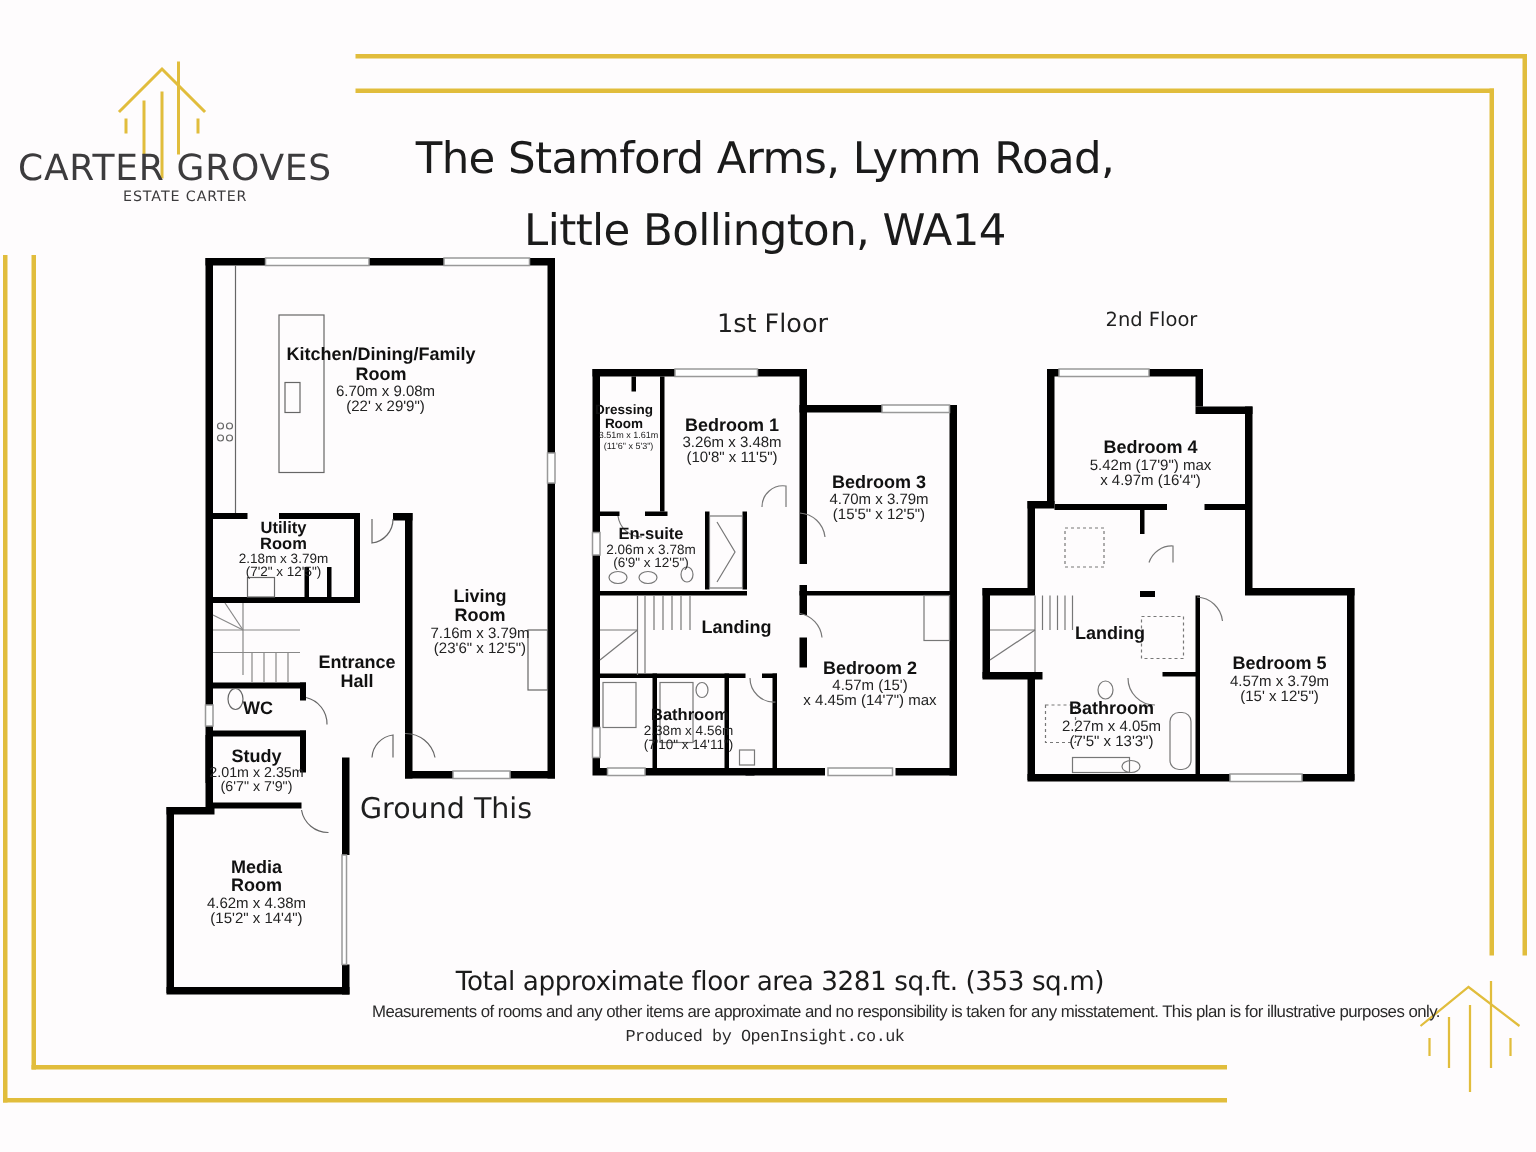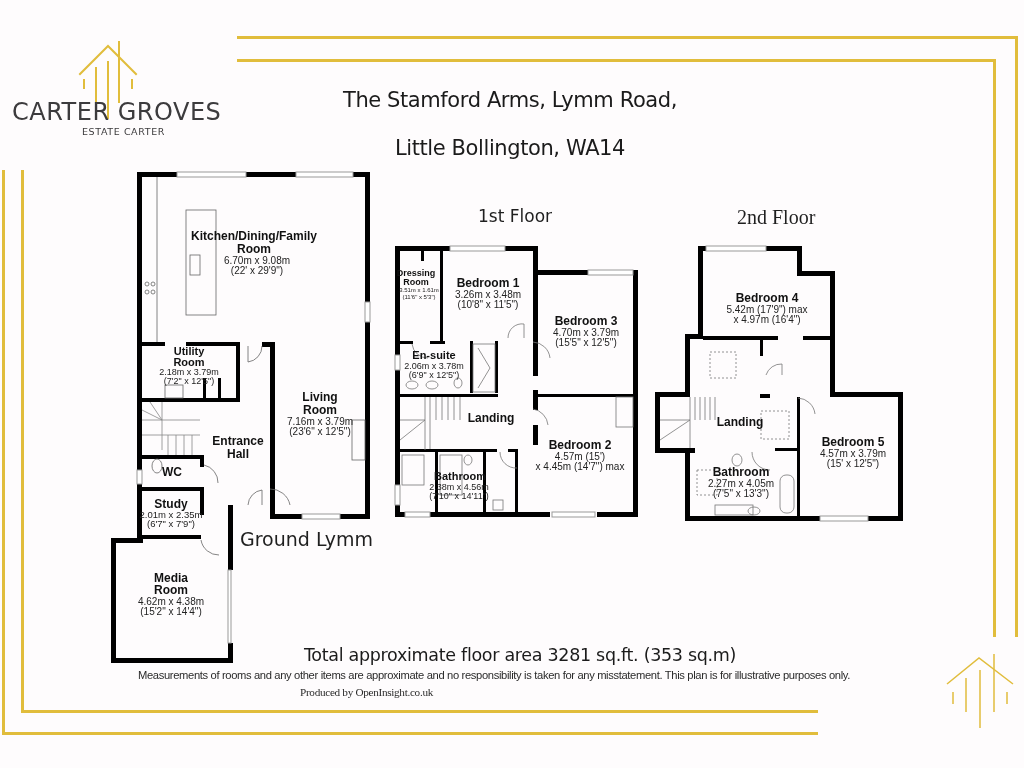--- a/index.html
+++ b/index.html
@@ -14,41 +14,41 @@
     position: absolute; left: 12px; top: 98px; width: 200px;
     font-family: "DejaVu Sans", sans-serif; font-size: 24px; letter-spacing: 0.5px;
     color: #3c3b3d; white-space: nowrap;
   }
   .brand-sub {
     position: absolute; left: 82px; top: 126px; font-size: 9.5px; letter-spacing: 0.6px;
     color: #3c3b3d; font-family: "DejaVu Sans", sans-serif;
   }
   .title {
     position: absolute; left: 260px; width: 500px; text-align: center;
-    font-family: "DejaVu Sans", sans-serif; color: #1b1b1b; font-size: 21px;
+    font-family: "DejaVu Sans", sans-serif; color: #1b1b1b; font-size: 29px;
     letter-spacing: -0.4px;
   }
   .floor-label {
     position: absolute; font-family: "DejaVu Sans", sans-serif; color: #1f1f1f;
     white-space: nowrap;
   }
   .plan { position: absolute; left: 0; top: 0; }
   .room-name { font-family: "Liberation Sans", sans-serif; font-weight: bold; fill: #111; }
   .room-dim { font-family: "Liberation Sans", sans-serif; fill: #222; }
   .footer-total {
     position: absolute; left: 200px; width: 640px; top: 645px; text-align: center;
     font-family: "DejaVu Sans", sans-serif; font-size: 17.5px; color: #1b1b1b; letter-spacing: -0.3px;
   }
   .footer-disclaimer {
-    position: absolute; left: 44px; width: 900px; top: 669px; text-align: center;
+    position: absolute; left: 60px; width: 900px; top: 669px; text-align: right;
     font-family: "Liberation Sans", sans-serif; font-size: 11.2px; color: #2a2a2a; letter-spacing: -0.35px;
   }
   .footer-credit {
-    position: absolute; left: 300px; width: 420px; top: 686px; text-align: left;
-    font-family: Liberation Serif, serif; font-size: 11.2px; color: #2a2a2a; letter-spacing: -0.3px;
+    position: absolute; left: 300px; width: 420px; top: 686px; text-align: center;
+    font-family: Liberation Mono, monospace; font-size: 11.2px; color: #2a2a2a; letter-spacing: -0.3px;
   }
 </style>
 </head>
 <body>
 
 <div class="gold-line" style="left:237px;top:36px;width:781px;height:3px;"></div>
 <div class="gold-line" style="left:1015px;top:36px;width:3px;height:601px;"></div>
 <div class="gold-line" style="left:237px;top:59px;width:759px;height:3px;"></div>
 <div class="gold-line" style="left:993px;top:59px;width:3px;height:578px;"></div>
 <div class="gold-line" style="left:2px;top:170px;width:3px;height:565px;"></div>
@@ -76,23 +76,23 @@
     <line x1="35" y1="18" x2="35" y2="76"></line>
     <line x1="21" y1="26" x2="21" y2="60"></line>
     <line x1="8" y1="40" x2="8" y2="52"></line>
     <line x1="62" y1="40" x2="62" y2="52"></line>
   </g>
 </svg>
 
 <div class="title" style="top:88px;">The Stamford Arms, Lymm Road,</div>
 <div class="title" style="top:136px;">Little Bollington, WA14</div>
 
-<div class="floor-label" style="left:240px;top:528px;font-size:19px;">Ground Lymm</div>
+<div class="floor-label" style="left:240px;top:528px;font-size:19px;">Ground This</div>
 <div class="floor-label" style="left:478px;top:206px;font-size:17px;">1st Floor</div>
-<div class="floor-label" style="left:737px;top:206px;font-size:20px;font-family:Liberation Serif, serif;">2nd Floor</div>
+<div class="floor-label" style="left:737px;top:206px;font-size:13px;">2nd Floor</div>
 
 <svg class="plan" width="1024" height="768" viewBox="0 0 1024 768">
   <g>
 
     <g fill="#000">
       <rect x="137" y="172" width="5" height="350"></rect>
       <rect x="137" y="172" width="40" height="5"></rect>
       <rect x="246" y="172" width="50" height="5"></rect>
       <rect x="353" y="172" width="17" height="5"></rect>
       <rect x="365" y="172" width="5" height="130"></rect>

